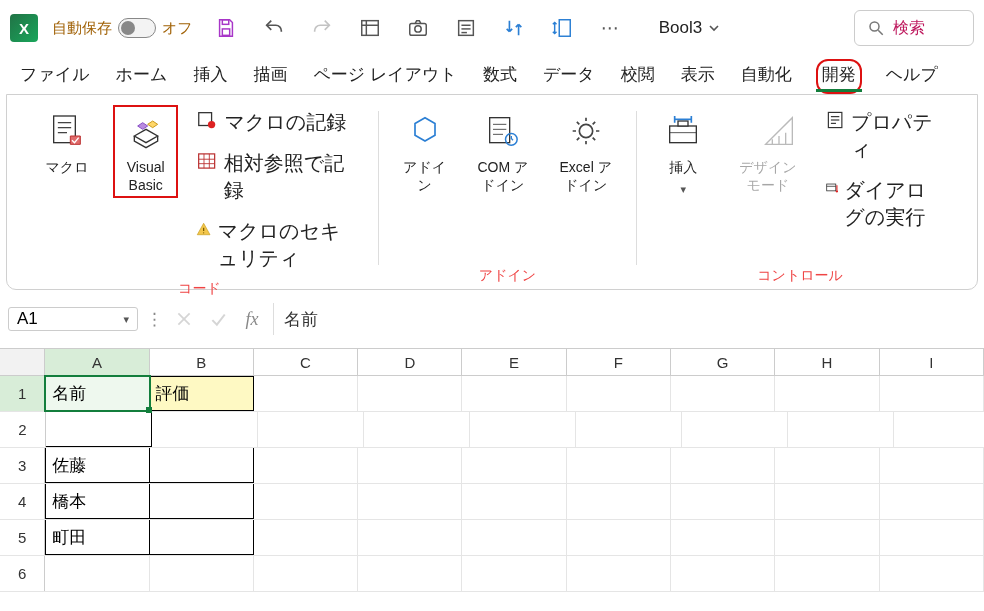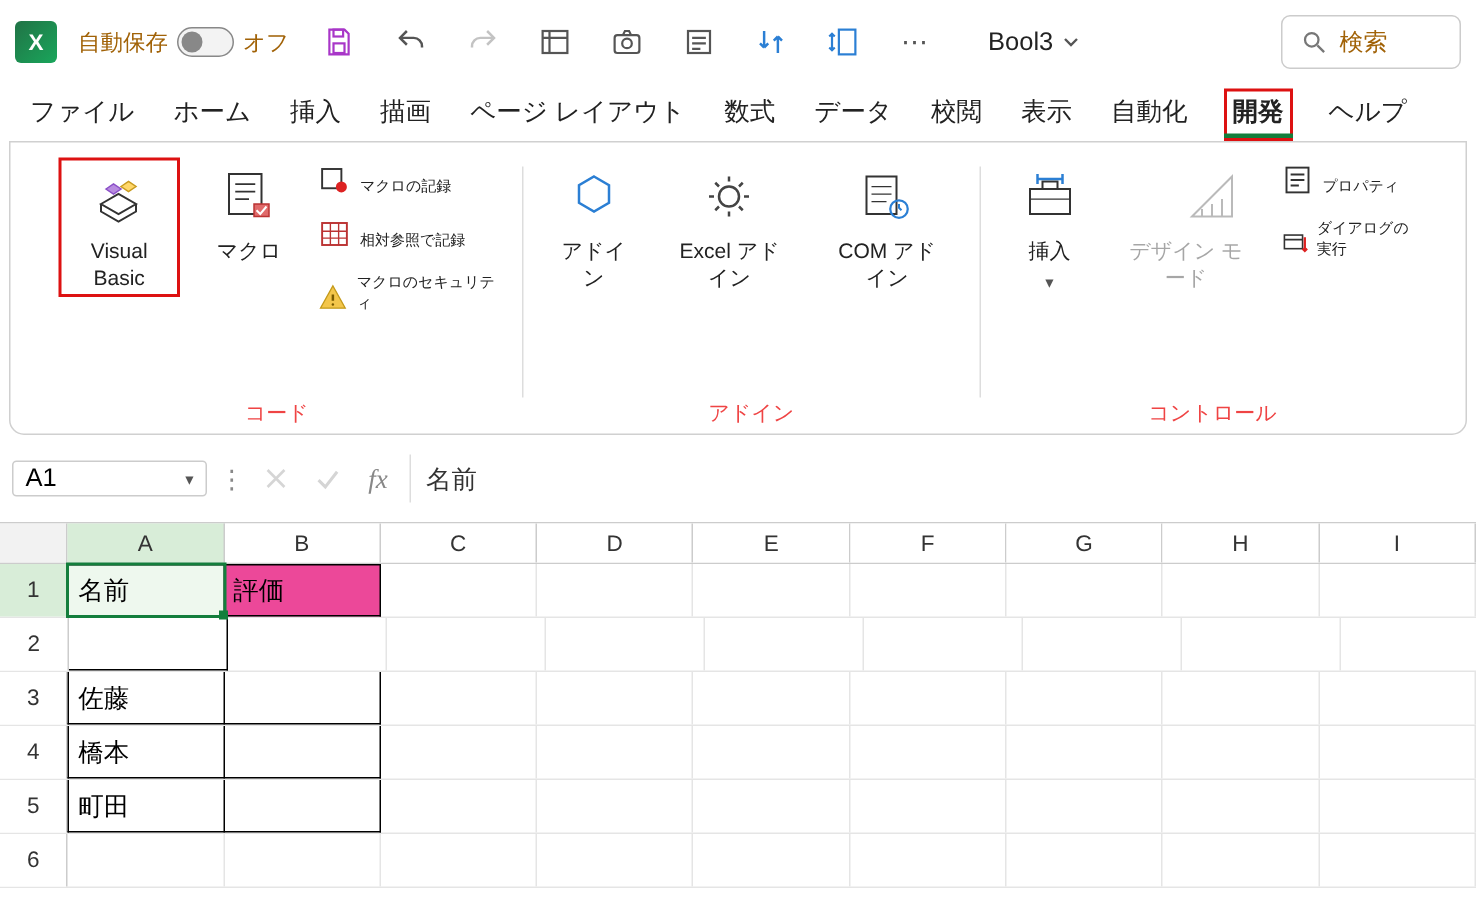--- a/index.html
+++ b/index.html
@@ -11,43 +11,43 @@
     .xl-logo::before { content: "X"; color: #fff; font-weight: 700; font-size: 15px; }
     .autosave { display: flex; align-items: center; gap: 6px; font-size: 15px; color: #a16207; }
     .autosave .switch { width: 38px; height: 20px; border: 1px solid #888; border-radius: 10px; position: relative; background: #f3f3f3; }
     .autosave .switch::before { content: ""; position: absolute; width: 14px; height: 14px; border-radius: 50%; background: #888; top: 2px; left: 2px; }
     .qa-icons { display: flex; align-items: center; gap: 22px; margin-left: 6px; }
     .qa-btn { width: 26px; height: 26px; display: flex; align-items: center; justify-content: center; color: #4a4a4a; cursor: pointer; }
     .qa-btn svg { width: 22px; height: 22px; }
     .save-btn svg { stroke: #a836c8; fill: none; }
     .workbook-name { margin-left: 22px; font-size: 17px; color: #222; display: flex; align-items: center; gap: 4px; cursor: pointer; }
     .workbook-name svg { width: 16px; height: 16px; }
-    .search { margin-left: auto; height: 36px; flex: 0 0 120px; border: 1px solid #ccc; border-radius: 6px; display: flex; align-items: center; gap: 8px; padding: 0 12px; color: #a16207; font-size: 16px; }
+    .search { margin-left: auto; height: 36px; flex: 0 0 120px; border: 1px solid #ccc; border-radius: 6px; display: flex; align-items: center; gap: 8px; padding: 0 12px; color: #be185d; font-size: 16px; }
     .search svg { width: 18px; height: 18px; }
 
     
     .tabs { height: 38px; display: flex; align-items: flex-end; gap: 22px; padding: 0 18px; font-size: 17px; color: #222; border-bottom: none; }
     .tab { padding: 4px 2px 8px; cursor: pointer; }
-    .tab.active { position: relative; font-weight: 700; }
+    .tab.active { position: relative; font-weight: 400; border-radius: 12px; }
     .tab.active::after { content: ""; position: absolute; left: -2px; right: -2px; bottom: 0; height: 3px; background: #137e3c; }
     .tab.highlighted { border: 2px solid #d11; padding: 2px 4px 6px; }
 
     
     .ribbon { height: 196px; border: 1px solid #d0d0d0; border-radius: 0 0 10px 10px; margin: 0 6px; padding: 10px 14px 4px; display: flex; gap: 0; }
     .group { display: flex; flex-direction: column; align-items: center; padding: 0 18px; position: relative; }
     .group .body { flex: 1; display: flex; align-items: flex-start; gap: 18px; }
     .group .label { font-size: 14px; color: #ef4444; padding-top: 6px; }
     .sep { width: 1px; background: #ddd; margin: 6px 0 20px; }
 
     .big-btn { display: flex; flex-direction: column; align-items: center; gap: 6px; padding: 4px 6px; cursor: pointer; font-size: 14px; color: #222; text-align: center; max-width: 90px; line-height: 1.25; }
     .big-btn .icon-box { width: 44px; height: 44px; display: flex; align-items: center; justify-content: center; }
     .big-btn svg { width: 40px; height: 40px; }
     .big-btn.highlighted { border: 2px solid #d11; padding: 2px 4px; }
     .big-btn.disabled { opacity: .4; cursor: default; align-items: flex-end; }
-    .mini-row { display: flex; align-items: flex-end; gap: 6px; font-size: 10px; color: #222; cursor: pointer; padding: 2px 0; }
+    .mini-row { display: flex; align-items: flex-start; gap: 6px; font-size: 20px; color: #222; cursor: pointer; padding: 2px 0; }
     .mini-row svg, .mini-row .mi { width: 22px; height: 22px; }
     .mini-stack { display: flex; flex-direction: column; gap: 10px; padding-top: 2px; }
     .chev { font-size: 11px; color: #555; }
 
     
     .fbar { height: 38px; margin: 10px 8px 0; display: flex; align-items: center; gap: 8px; font-size: 17px; }
     .name-box { width: 130px; height: 24px; border: 1px solid #ccc; border-radius: 3px; display: flex; align-items: center; justify-content: space-between; padding: 0 8px; background: #fff; }
     .fbar .fx-btn { width: 26px; height: 26px; display: flex; align-items: center; justify-content: center; color: #888; }
     .fbar .fx-btn svg { width: 18px; height: 18px; }
     .fx-label { font-style: italic; font-family: "Times New Roman", serif; font-size: 18px; }
@@ -60,21 +60,21 @@
     .col-h { border-right: 1px solid #ccc; display: flex; align-items: center; justify-content: center; background: #fff; }
     .col-h.sel { background: #d8edd8; }
     .row { display: flex; height: 36px; border-bottom: 1px solid #ccc; font-size: 17px; }
     .row-h { width: 46px; border-right: 1px solid #ccc; display: flex; align-items: center; justify-content: center; background: #fff; color: #333; font-size: 15px; }
     .row-h.sel { background: #d8edd8; }
     .cell { border-right: 1px solid #ccc; display: flex; align-items: center; padding: 0 6px; position: relative; }
     .cell.data { border-right: 1px solid #000; border-bottom: 1px solid #000; }
     .cell.data.top { border-top: 1px solid #000; }
     .cell.data.left { border-left: 1px solid #000; }
     .cell.active { outline: 2px solid #137e3c; outline-offset: -1px; z-index: 2; background: #eef8ee; }
-    .cell.header-fill { background: #ec4899; text-align: right; }
+    .cell.header-fill { background: #fef9c3; text-align: right; }
     .cell.active::after { content: ""; position: absolute; right: -3px; bottom: -3px; width: 6px; height: 6px; background: #137e3c; }
     
     .row .cell:not(.data) { border-right: 1px solid #e5e5e5; border-bottom: none; }
     .row { border-bottom: 1px solid #e5e5e5; }
 
     
     .cA { width: 106px; } .cB { width: 106px; }
     .cC, .cD, .cE, .cF, .cG, .cH, .cI { width: 106px; }
   </style>
 </head>
@@ -177,46 +177,46 @@
     <div class="tab">表示</div>
     <div class="tab">自動化</div>
     <div class="tab active highlighted">開発</div>
     <div class="tab">ヘルプ</div>
   </div>
 
 <div class="ribbon">
 
   <div class="group">
     <div class="body">
-      <div class="big-btn highlighted">
-        <div class="icon-box">
-          <svg viewBox="0 0 48 48" fill="none">
-            <path d="M10 30l14-8 14 8-14 8z" stroke="#333" stroke-width="1.6" fill="#fff"></path>
-            <path d="M10 30v6l14 8 14-8v-6" stroke="#333" stroke-width="1.6"></path>
-            <path d="M14 18l6-4 6 4-6 4z" fill="#b88be0" stroke="#8a4fc7" stroke-width="1.2"></path>
-            <path d="M26 16l6-4 6 4-6 4z" fill="#ffd76a" stroke="#c99b20" stroke-width="1.2"></path>
-          </svg>
-        </div>
-        <span>Visual Basic</span>
-      </div>
-
       <div class="big-btn">
         <div class="icon-box">
           <svg viewBox="0 0 48 48" fill="none">
             <rect x="8" y="6" width="26" height="32" stroke="#333" stroke-width="1.6" fill="#fff"></rect>
             <line x1="13" y1="14" x2="29" y2="14" stroke="#333" stroke-width="1.4"></line>
             <line x1="13" y1="20" x2="29" y2="20" stroke="#333" stroke-width="1.4"></line>
             <line x1="13" y1="26" x2="24" y2="26" stroke="#333" stroke-width="1.4"></line>
             <path d="M28 30h12v10H28z" fill="#e06b6b" stroke="#b33" stroke-width="1.2"></path>
             <path d="M30 35l3 3 5-6" stroke="#fff" stroke-width="1.6" fill="none"></path>
           </svg>
         </div>
         <span>マクロ</span>
       </div>
 
+      <div class="big-btn highlighted">
+        <div class="icon-box">
+          <svg viewBox="0 0 48 48" fill="none">
+            <path d="M10 30l14-8 14 8-14 8z" stroke="#333" stroke-width="1.6" fill="#fff"></path>
+            <path d="M10 30v6l14 8 14-8v-6" stroke="#333" stroke-width="1.6"></path>
+            <path d="M14 18l6-4 6 4-6 4z" fill="#b88be0" stroke="#8a4fc7" stroke-width="1.2"></path>
+            <path d="M26 16l6-4 6 4-6 4z" fill="#ffd76a" stroke="#c99b20" stroke-width="1.2"></path>
+          </svg>
+        </div>
+        <span>Visual Basic</span>
+      </div>
+
       <div class="mini-stack">
         <div class="mini-row">
           <svg viewBox="0 0 24 24">
               <rect x="3" y="4" width="14" height="14" fill="none" stroke="#333" stroke-width="1.4"></rect>
               <circle cx="17" cy="17" r="4" fill="#d22"></circle>
             </svg>
           <span>マクロの記録</span>
         </div>
         <div class="mini-row">
           <svg viewBox="0 0 24 24">
@@ -245,42 +245,42 @@
 
   <div class="group">
     <div class="body">
       <div class="big-btn">
         <div class="icon-box">
           <svg viewBox="0 0 48 48" fill="none" stroke="#2b7fd4" stroke-width="2">
               <path d="M24 8l12 7v14l-12 7-12-7V15z"></path>
             </svg>
         </div>
         <span>アドイン</span>
-      </div>
-      <div class="big-btn">
-        <div class="icon-box">
-          <svg viewBox="0 0 48 48" fill="none" stroke="#444" stroke-width="2">
-              <circle cx="24" cy="24" r="8"></circle>
-              <path d="M24 8v4M24 36v4M8 24h4M36 24h4M13 13l3 3M32 32l3 3M35 13l-3 3M16 32l-3 3"></path>
-            </svg>
-        </div>
-        <span>Excel アドイン</span>
       </div>
       <div class="big-btn">
         <div class="icon-box">
           <svg viewBox="0 0 48 48" fill="none">
             <rect x="8" y="8" width="24" height="30" stroke="#333" stroke-width="1.6"></rect>
             <line x1="12" y1="16" x2="28" y2="16" stroke="#333"></line>
               <line x1="12" y1="22" x2="28" y2="22" stroke="#333"></line>
               <line x1="12" y1="28" x2="24" y2="28" stroke="#333"></line>
             <circle cx="34" cy="34" r="7" fill="none" stroke="#2b7fd4" stroke-width="1.8"></circle>
               <path d="M34 30v3l2 2" stroke="#2b7fd4" stroke-width="1.6"></path>
           </svg>
         </div>
         <span>COM アドイン</span>
+      </div>
+      <div class="big-btn">
+        <div class="icon-box">
+          <svg viewBox="0 0 48 48" fill="none" stroke="#444" stroke-width="2">
+              <circle cx="24" cy="24" r="8"></circle>
+              <path d="M24 8v4M24 36v4M8 24h4M36 24h4M13 13l3 3M32 32l3 3M35 13l-3 3M16 32l-3 3"></path>
+            </svg>
+        </div>
+        <span>Excel アドイン</span>
       </div>
     </div>
     <div class="label">アドイン</div>
   </div>
 
   <div class="sep"></div>
 
   <div class="group">
     <div class="body">
       <div class="big-btn">

